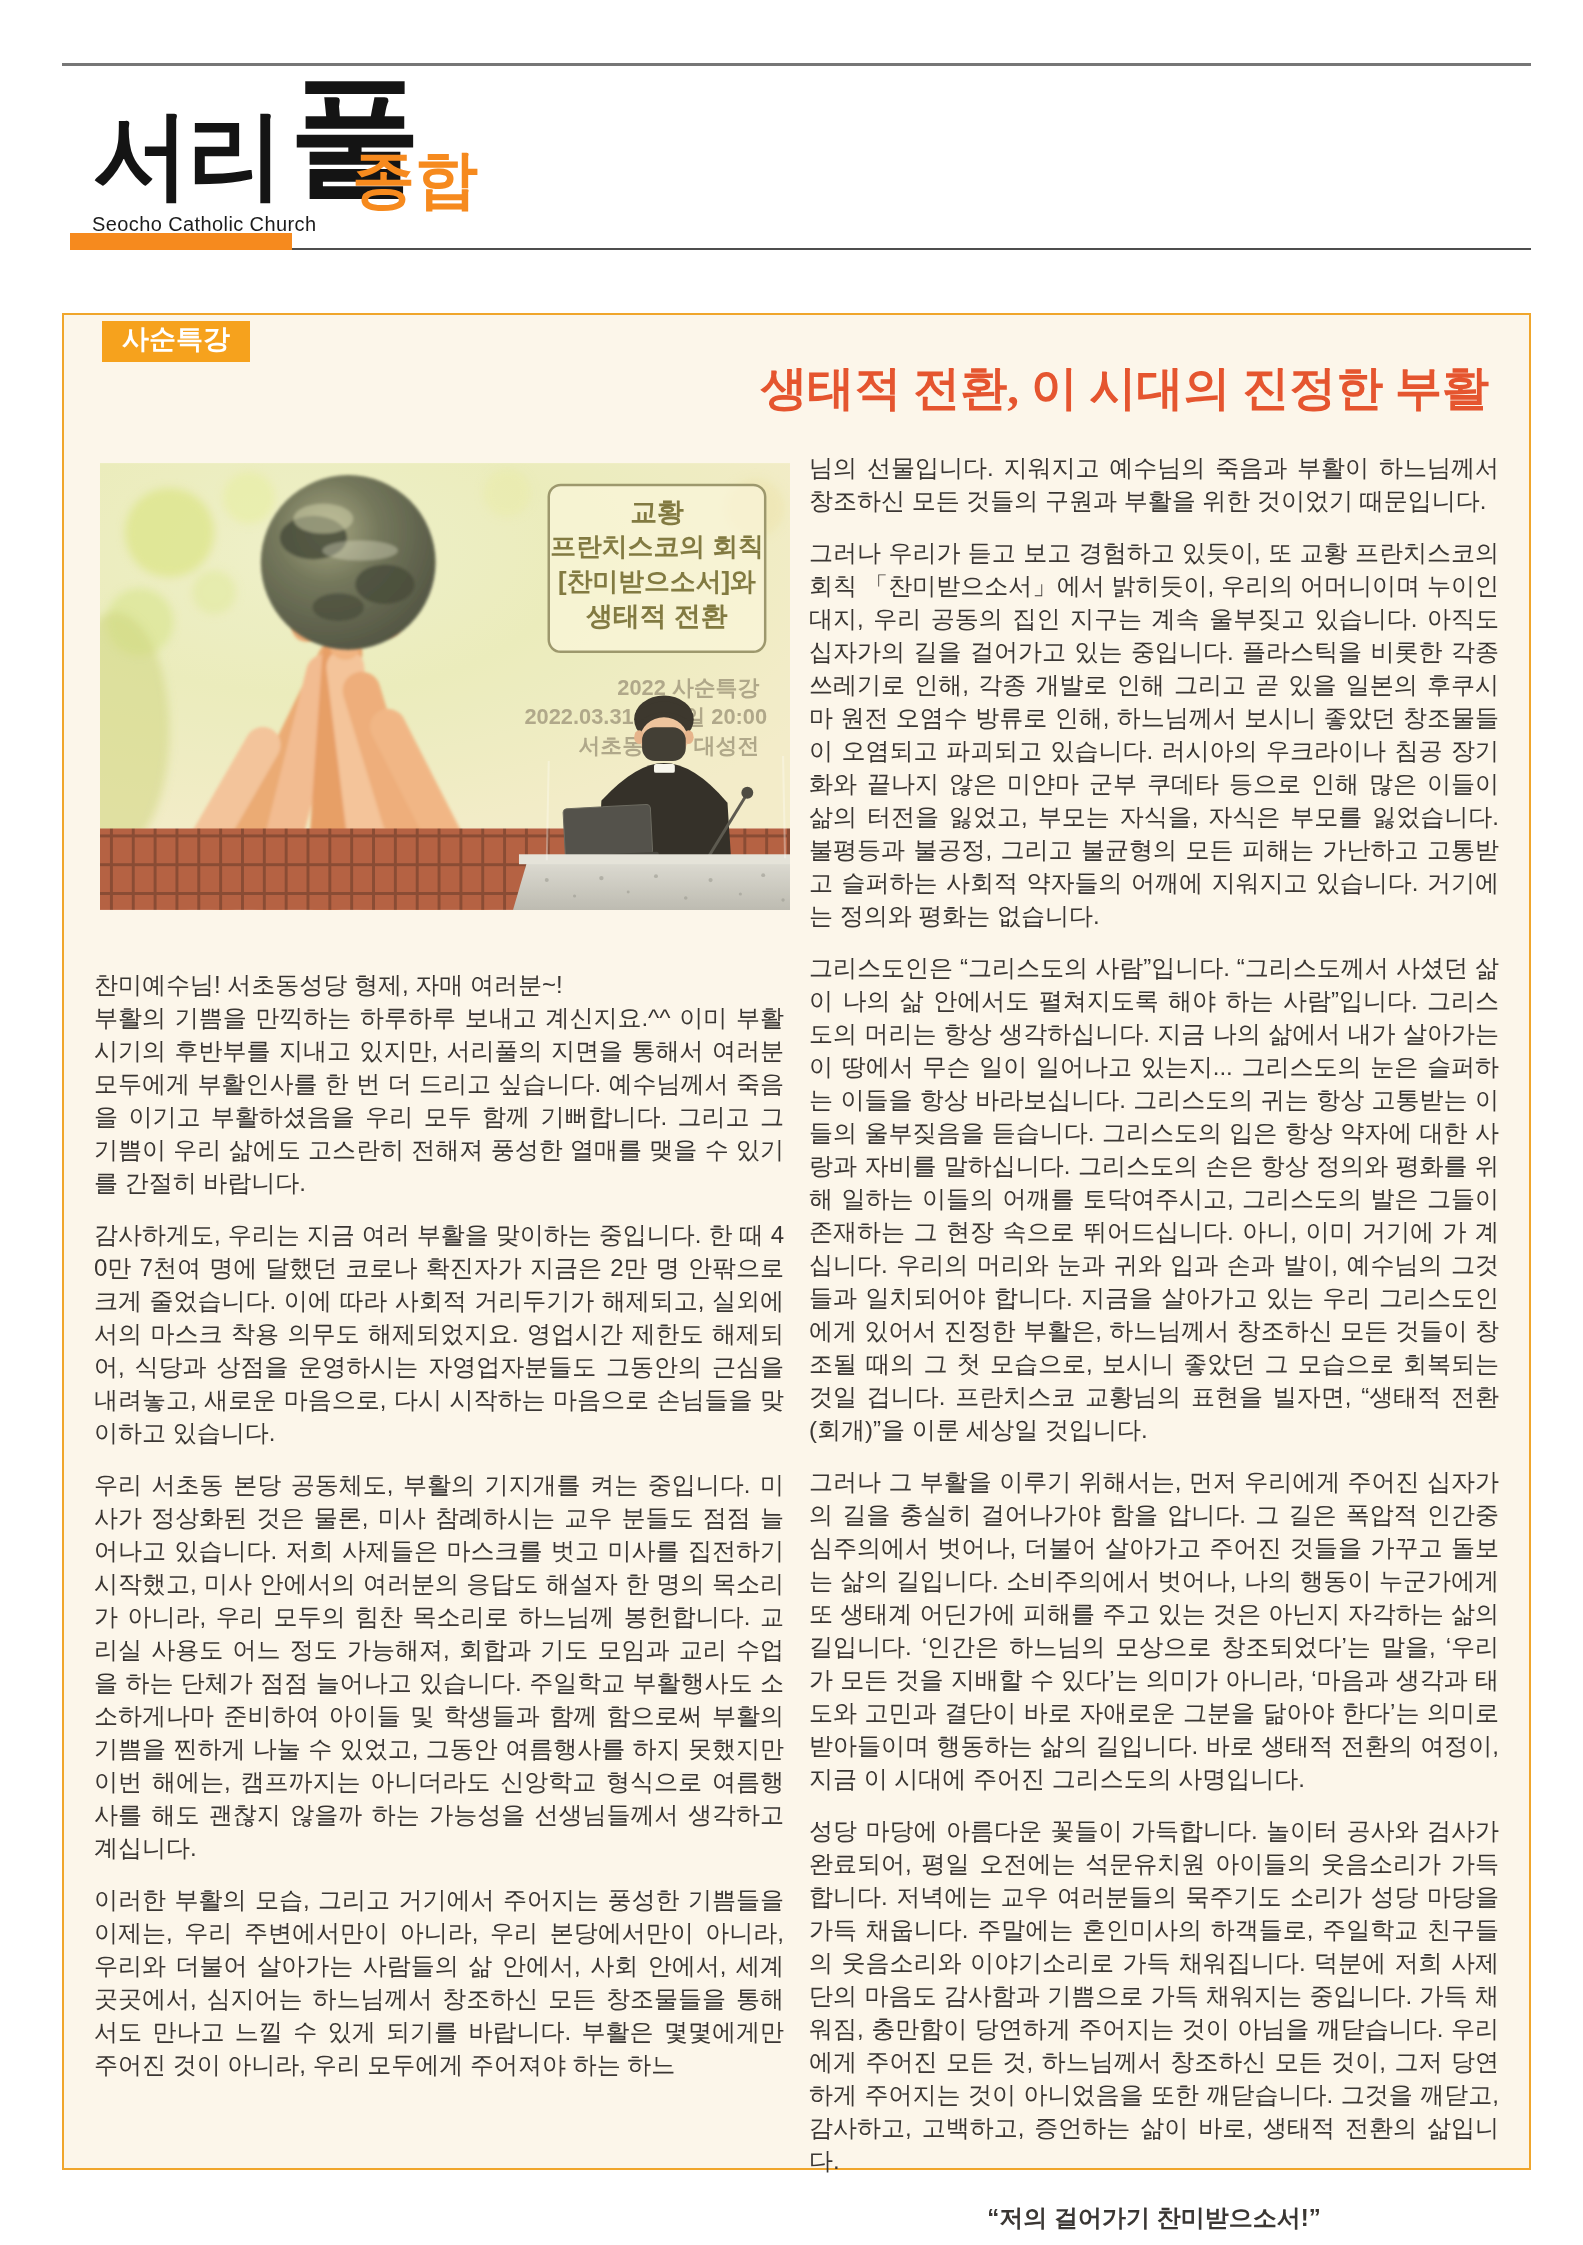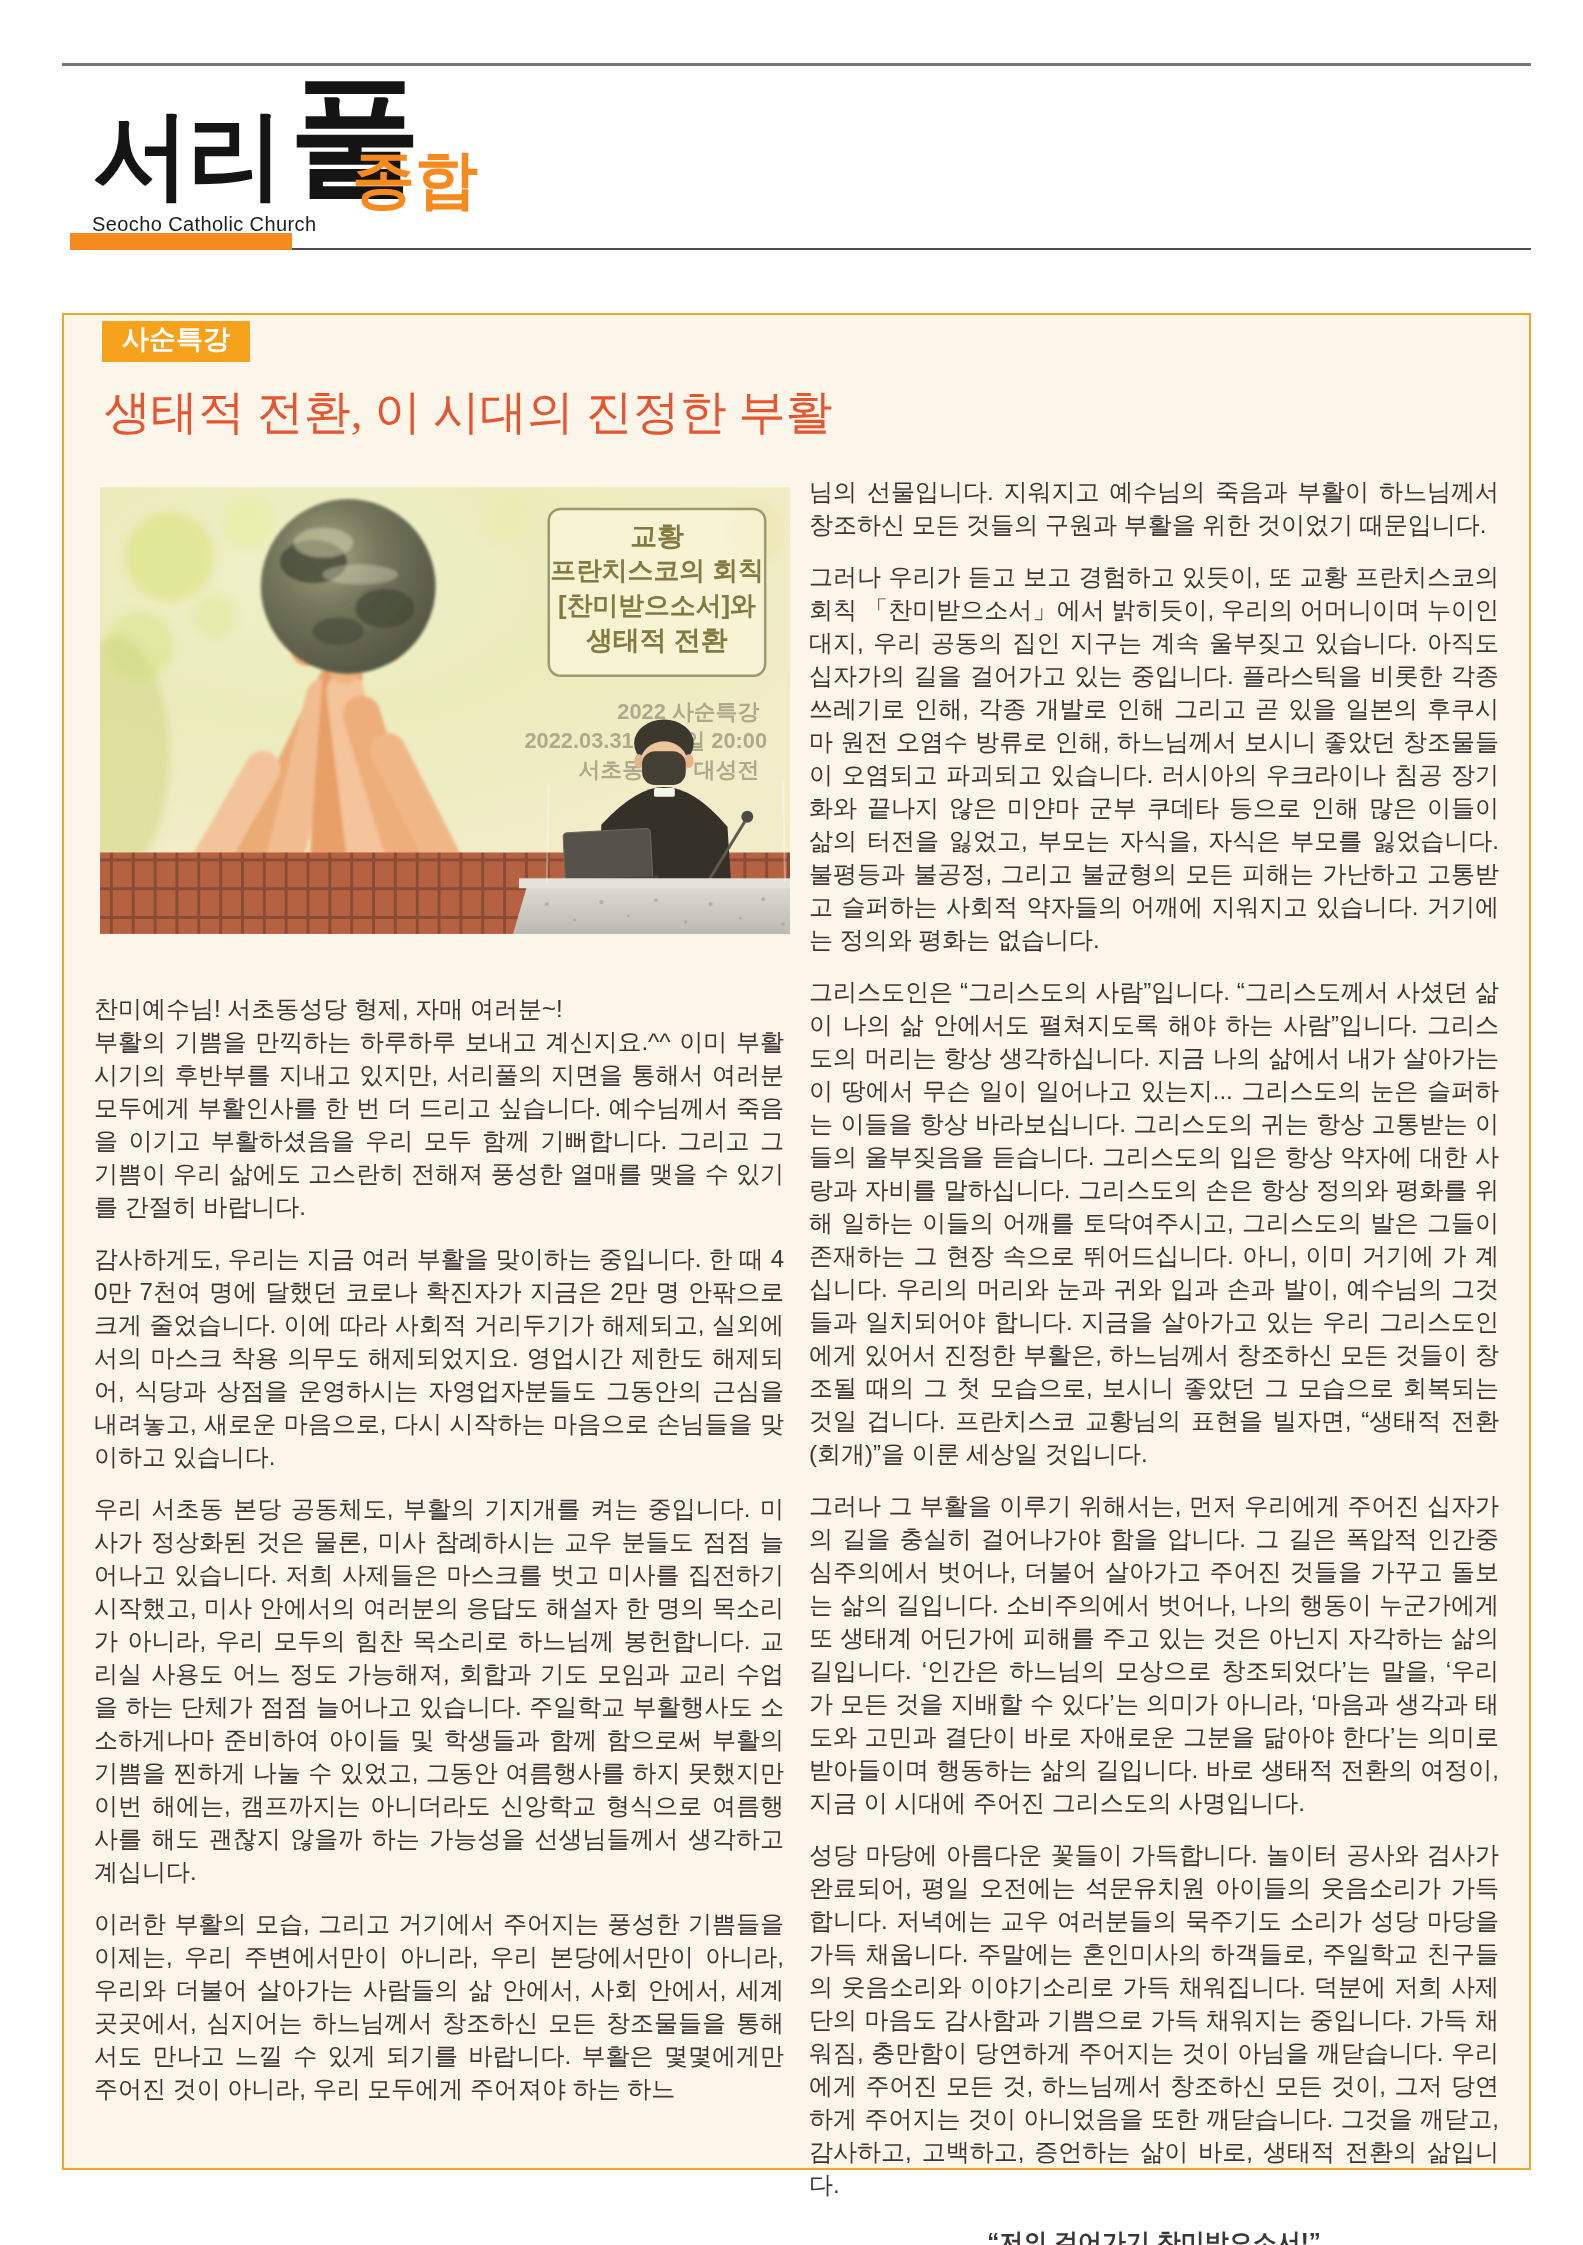--- a/index.html
+++ b/index.html
@@ -22,22 +22,22 @@
   
   .article-box{
     position:absolute;left:62px;top:313px;width:1469px;height:1857px;
     background:#fcf6ea;border:2px solid #f0a62c;box-sizing:border-box;
   }
   .article-tag{
     position:absolute;left:10px;top:6px;background:#f6a21d;color:#ffffff;
     font-size:27px;font-weight:bold;padding:4px 20px 7px;line-height:1.1;margin-left:28px;
   }
   .article-title{
-    margin:70px 40px 0;text-align:left;
-    font-family:"Liberation Serif", serif;font-weight:400;
+    margin:46px 40px 0;text-align:right;
+    font-family:"Liberation Serif", serif;font-weight:700;
     font-size:47px;color:#e5552f;line-height:1.15;
   }
   .columns{display:flex;gap:25px;padding:0 30px;margin-top:36px;}
   .col{width:690px;box-sizing:border-box;}
 
   .body-text p{
     margin:19px 0 0;font-size:24px;line-height:33px;color:#3a3633;
     text-align:justify;word-break:break-all;
   }
   .body-text p.first{margin-top:0;}

